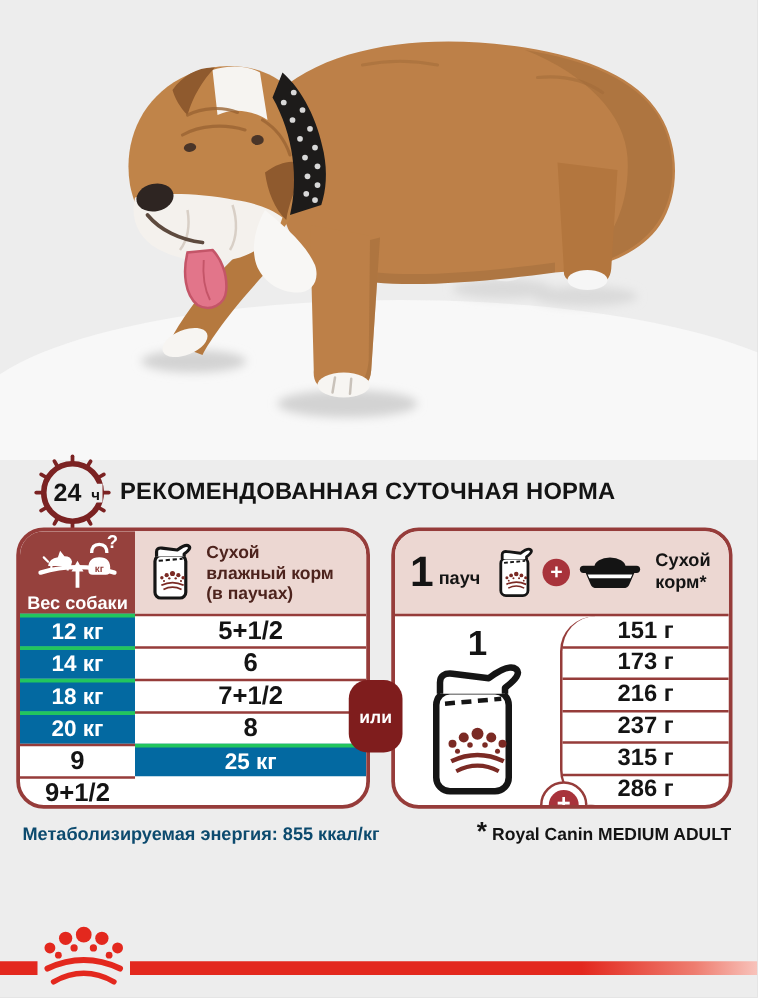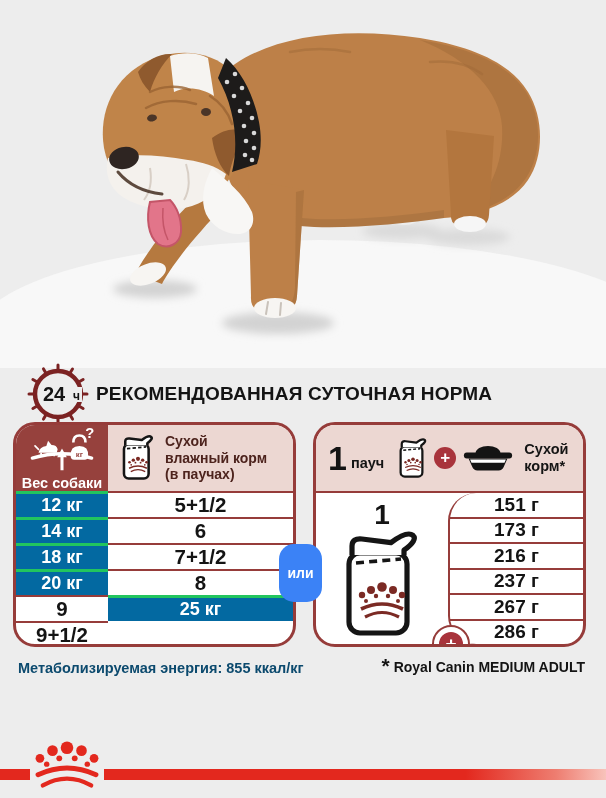--- a/index.html
+++ b/index.html
@@ -22,21 +22,21 @@
   .lp-whead{background:#96413d;display:flex;flex-direction:column;align-items:center;justify-content:center;}
   .lp-whead .lbl{color:#fff;font-size:14.5px;font-weight:bold;margin-top:3px;}
   .lp-phead{background:#ecd7d2;display:flex;align-items:center;padding-left:13px;gap:10px;}
   .wet-lines{color:#4d231d;font-size:14px;font-weight:bold;line-height:1.18;}
   .wcell{background:#0369a1;color:#fff;font-size:18px;font-weight:bold;
          display:flex;align-items:center;justify-content:center;border-top:3px solid #22c55e;}
   .vcell{color:#141414;font-size:20.5px;font-weight:bold;
          display:flex;align-items:center;justify-content:center;border-top:2.5px solid #963c3a;}
 
   
-  .or-pill{position:absolute;left:279px;top:544px;width:43px;height:58px;background:#3b82f6;
+  .or-pill{position:absolute;left:279px;top:544px;width:43px;height:58px;background:#7f1d1d;
            border-radius:15px;display:flex;align-items:center;justify-content:center;
            color:#fff;font-size:14px;font-weight:bold;z-index:5;}
 
   
   .rp{left:313px;top:422px;width:273px;height:225px;display:flex;flex-direction:column;}
   .rp-header{height:66px;flex:0 0 66px;background:#ecd7d2;border-bottom:2.5px solid #963c3a;
              display:flex;align-items:center;padding:0 8px 0 12px;}
   .rp-one{font-size:34px;font-weight:bold;color:#141414;line-height:1;}
   .rp-pauch{font-size:14.5px;font-weight:bold;color:#141414;margin:10px 0 0 4px;}
   .plus-sm{width:22px;height:22px;border-radius:50%;background:#a8333b;color:#fff;
@@ -284,21 +284,21 @@
           </g>
           <path d="M 9.5 40 Q 20 35 30.5 40" stroke="#7b2a24" stroke-width="1.8" fill="none"></path>
           <path d="M 11.5 44 Q 20 39.5 28.5 44" stroke="#7b2a24" stroke-width="1.6" fill="none"></path>
         </svg>
       </div>
       <div class="rp-values">
         <div class="cell">151 г</div>
         <div class="cell">173 г</div>
         <div class="cell">216 г</div>
         <div class="cell">237 г</div>
-        <div class="cell">267 г</div>
+        <div class="cell">315 г</div>
         <div class="cell">286 г</div>
       </div>
       <div class="plus-big">
         <span class="inner">+</span>
       </div>
     </div>
   </div>
 
   <div class="fn-left">Метаболизируемая энергия: 855 ккал/кг</div>
   <div class="fn-right">

